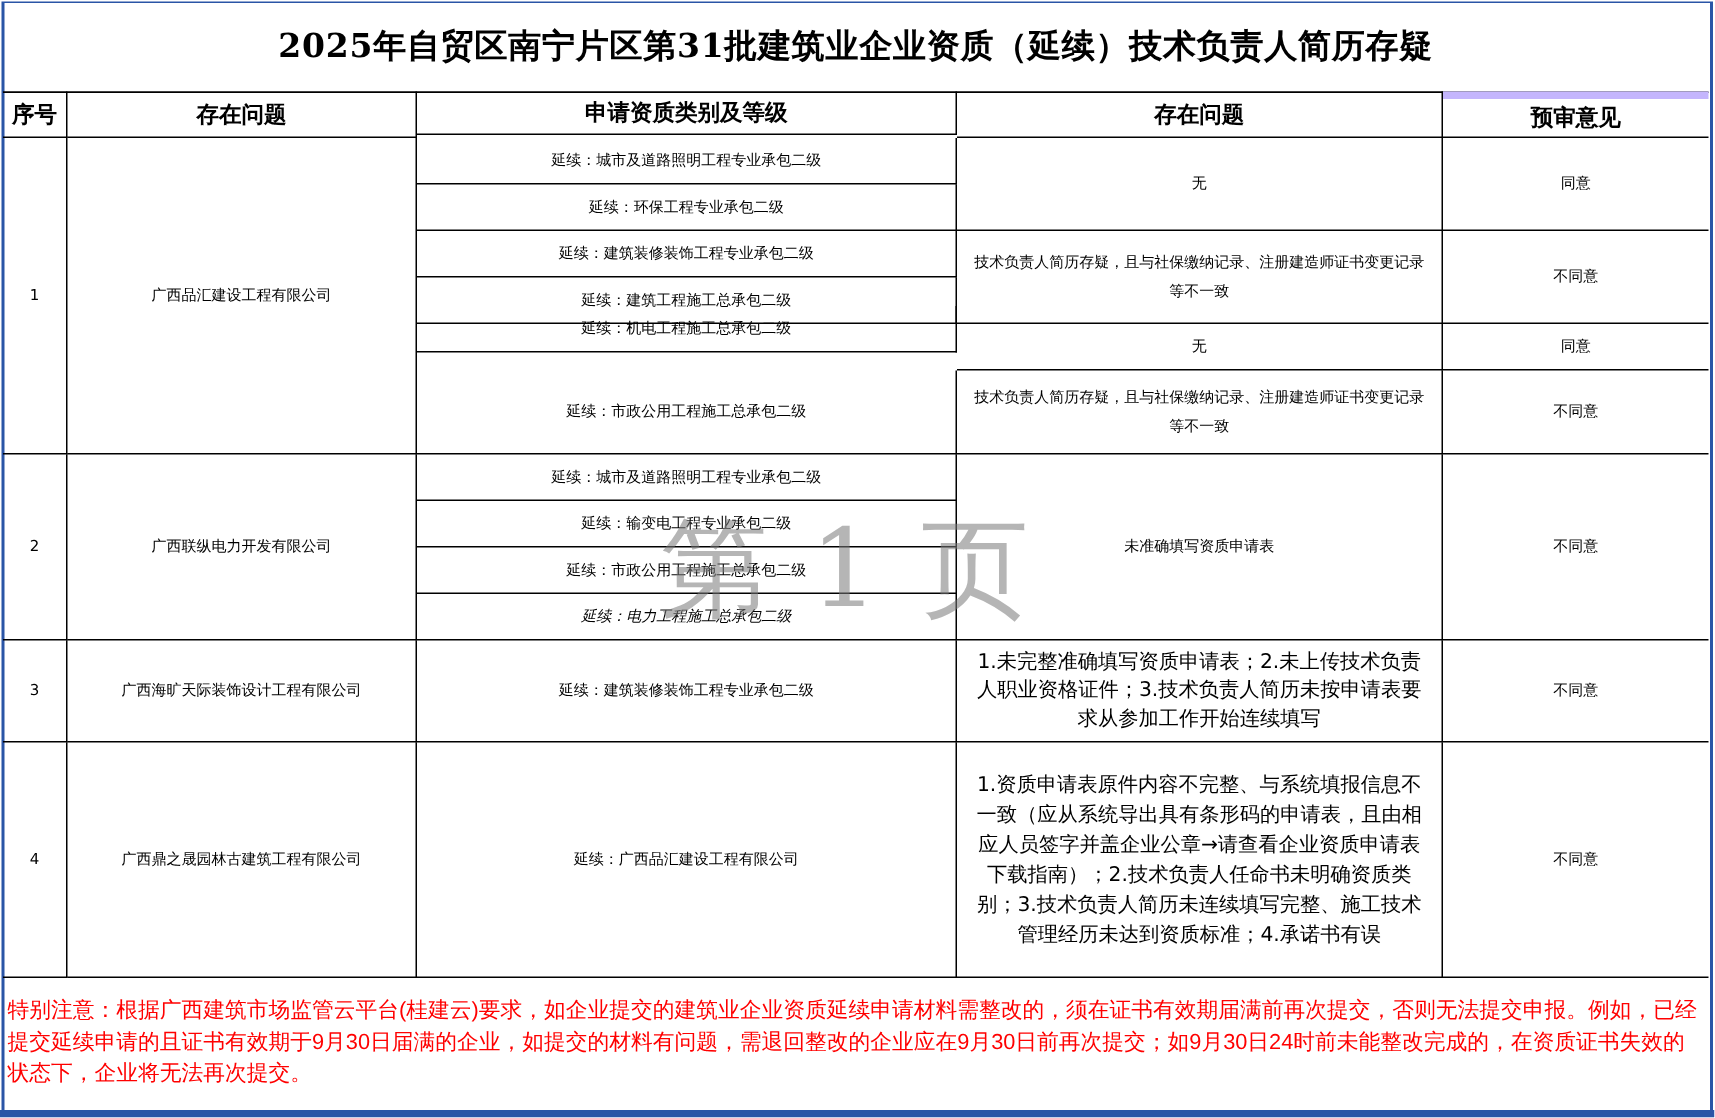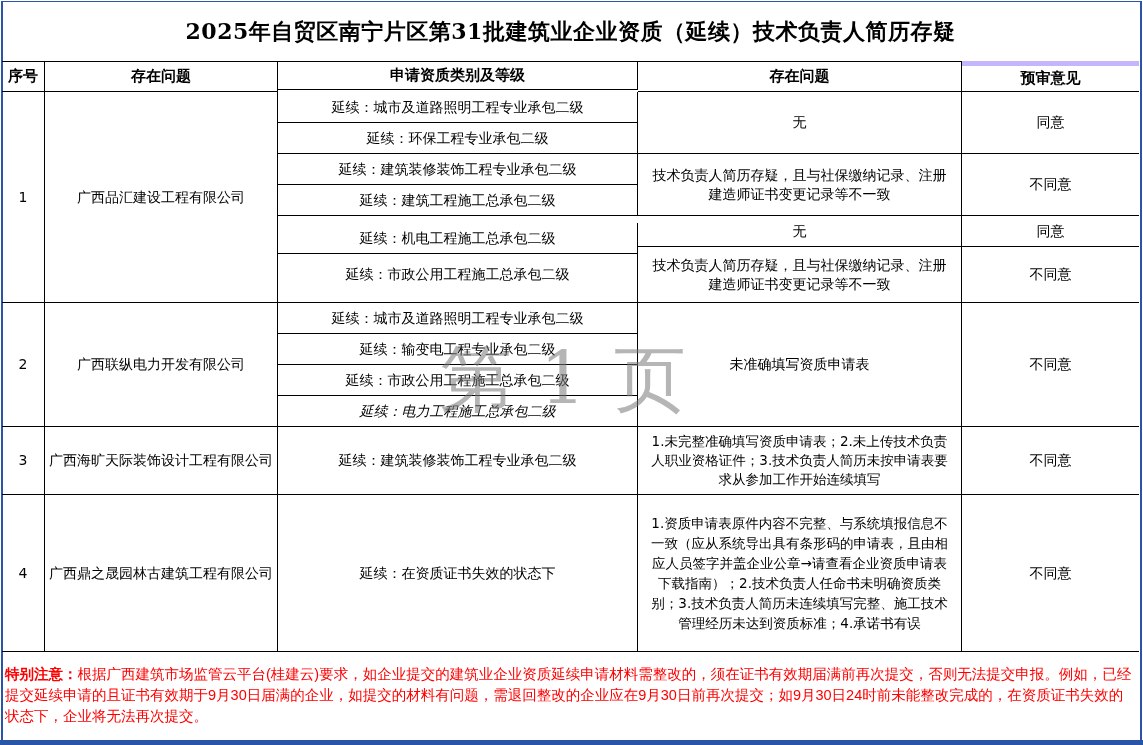--- a/index.html
+++ b/index.html
@@ -1,30 +1,30 @@
 <!DOCTYPE html>
 <html><head>
 <meta charset="utf-8">
 <style>
   html, body { margin:0; padding:0; background:#ffffff; }
   body { width:1143px; height:745px; position:relative; overflow:hidden;
          font-family: "DejaVu Sans", "Liberation Sans", sans-serif; color:#000; }
   .frame { position:absolute; left:1px; top:1px; width:1137px; height:740px;
            border:2px solid #2a55a6; border-top:1px solid #2a55a6; box-sizing:content-box; }
   .cell { position:absolute; box-sizing:border-box; display:flex; align-items:center;
-          justify-content:center; text-align:center; font-size:14px; line-height:19px;
+          justify-content:center; text-align:center; font-size:10px; line-height:19px;
           border-right:1px solid #000; border-bottom:1px solid #000; }
   .title { font-family:"DejaVu Serif","Liberation Serif",serif; font-weight:bold; font-size:22px;
            letter-spacing:0.5px; border-right:none; }
   .hdr { font-weight:bold; font-size:15px; }
   .noright { border-right:none; }
   .wrap { padding:0 4px; }
   .notes { position:absolute; left:5px; top:664px; width:1130px; font-size:14.5px; line-height:21px;
            color:#ff0000; font-family:"Liberation Sans","DejaVu Sans",sans-serif; }
-  .notes .lead { font-weight:bold; }
+  .notes .lead { font-weight:normal; }
   .watermark { position:absolute; left:440px; top:332px; font-family:"DejaVu Serif","Liberation Serif",serif;
                font-size:72px; color:rgba(120,120,120,0.55); letter-spacing:28px; pointer-events:none; }
   .bottom-bar { position:absolute; left:0; top:740px; width:1143px; height:5px; background:#2a55a6; }
 </style>
 </head>
 <body>
 
 <div class="frame"></div>
 
 <div class="cell title" style="left:2px;top:1px;width:1137px;height:61px;">2025年自贸区南宁片区第31批建筑业企业资质（延续）技术负责人简历存疑</div>
@@ -34,21 +34,21 @@
 <div class="cell hdr" style="left:278px;top:61px;width:360px;height:29px;border-top:1px solid #000;">申请资质类别及等级</div>
 <div class="cell hdr" style="left:638px;top:61px;width:324px;height:31px;border-top:1px solid #000;">存在问题</div>
 <div class="cell hdr noright" style="left:962px;top:61px;width:177px;height:31px;border-top:5px solid #c4b5fd;">预审意见</div>
 
 <div class="cell" style="left:2px;top:92px;width:43px;height:211px;">1</div>
 <div class="cell wrap" style="left:45px;top:92px;width:233px;height:211px;">广西品汇建设工程有限公司</div>
 <div class="cell" style="left:278px;top:92px;width:360px;height:31px;">延续：城市及道路照明工程专业承包二级</div>
 <div class="cell" style="left:278px;top:123px;width:360px;height:31px;">延续：环保工程专业承包二级</div>
 <div class="cell" style="left:278px;top:154px;width:360px;height:31px;">延续：建筑装修装饰工程专业承包二级</div>
 <div class="cell" style="left:278px;top:185px;width:360px;height:31px;">延续：建筑工程施工总承包二级</div>
-<div class="cell" style="left:278px;top:223px;width:360px;height:31px;text-align:right;">延续：机电工程施工总承包二级</div>
+<div class="cell" style="left:278px;top:204px;width:360px;height:31px;text-align:right;">延续：机电工程施工总承包二级</div>
 <div class="cell" style="left:278px;top:247px;width:360px;height:56px;">延续：市政公用工程施工总承包二级</div>
 
 <div class="cell wrap" style="left:638px;top:92px;width:324px;height:62px;">无</div>
 <div class="cell noright" style="left:962px;top:92px;width:177px;height:62px;">同意</div>
 <div class="cell wrap" style="left:638px;top:154px;width:324px;height:62px;padding:0 10px;">技术负责人简历存疑，且与社保缴纳记录、注册建造师证书变更记录等不一致</div>
 <div class="cell noright" style="left:962px;top:154px;width:177px;height:62px;">不同意</div>
 <div class="cell wrap" style="left:638px;top:216px;width:324px;height:31px;">无</div>
 <div class="cell noright" style="left:962px;top:216px;width:177px;height:31px;">同意</div>
 <div class="cell wrap" style="left:638px;top:247px;width:324px;height:56px;padding:0 10px;">技术负责人简历存疑，且与社保缴纳记录、注册建造师证书变更记录等不一致</div>
 <div class="cell noright" style="left:962px;top:247px;width:177px;height:56px;">不同意</div>
@@ -63,21 +63,21 @@
 <div class="cell noright" style="left:962px;top:303px;width:177px;height:124px;">不同意</div>
 
 <div class="cell" style="left:2px;top:427px;width:43px;height:68px;">3</div>
 <div class="cell wrap" style="left:45px;top:427px;width:233px;height:68px;">广西海旷天际装饰设计工程有限公司</div>
 <div class="cell" style="left:278px;top:427px;width:360px;height:68px;">延续：建筑装修装饰工程专业承包二级</div>
 <div class="cell wrap" style="left:638px;top:427px;width:324px;height:68px;padding:0 8px;font-size:13.5px;line-height:19px;">1.未完整准确填写资质申请表；2.未上传技术负责人职业资格证件；3.技术负责人简历未按申请表要求从参加工作开始连续填写</div>
 <div class="cell noright" style="left:962px;top:427px;width:177px;height:68px;">不同意</div>
 
 <div class="cell" style="left:2px;top:495px;width:43px;height:157px;">4</div>
 <div class="cell wrap" style="left:45px;top:495px;width:233px;height:157px;">广西鼎之晟园林古建筑工程有限公司</div>
-<div class="cell" style="left:278px;top:495px;width:360px;height:157px;">延续：在资质证书失效的状态下</div>
+<div class="cell" style="left:278px;top:495px;width:360px;height:157px;">延续：广西品汇建设工程有限公司</div>
 <div class="cell wrap" style="left:638px;top:495px;width:324px;height:157px;padding:0 8px;font-size:13.5px;line-height:20px;">1.资质申请表原件内容不完整、与系统填报信息不一致（应从系统导出具有条形码的申请表，且由相应人员签字并盖企业公章→请查看企业资质申请表下载指南）；2.技术负责人任命书未明确资质类别；3.技术负责人简历未连续填写完整、施工技术管理经历未达到资质标准；4.承诺书有误</div>
 <div class="cell noright" style="left:962px;top:495px;width:177px;height:157px;">不同意</div>
 
 <div class="watermark">第1页</div>
 
 <div class="notes">
   <span class="lead">特别注意：</span><span>根据广西建筑市场监管云平台(桂建云)要求，如企业提交的建筑业企业资质延续申请材料需整改的，须在证书有效期届满前再次提交，否则无法提交申报。例如，已经提交延续申请的且证书有效期于9月30日届满的企业，如提交的材料有问题，需退回整改的企业应在9月30日前再次提交；如9月30日24时前未能整改完成的，在资质证书失效的状态下，企业将无法再次提交。</span>
 </div>
 
 <div class="bottom-bar"></div>

